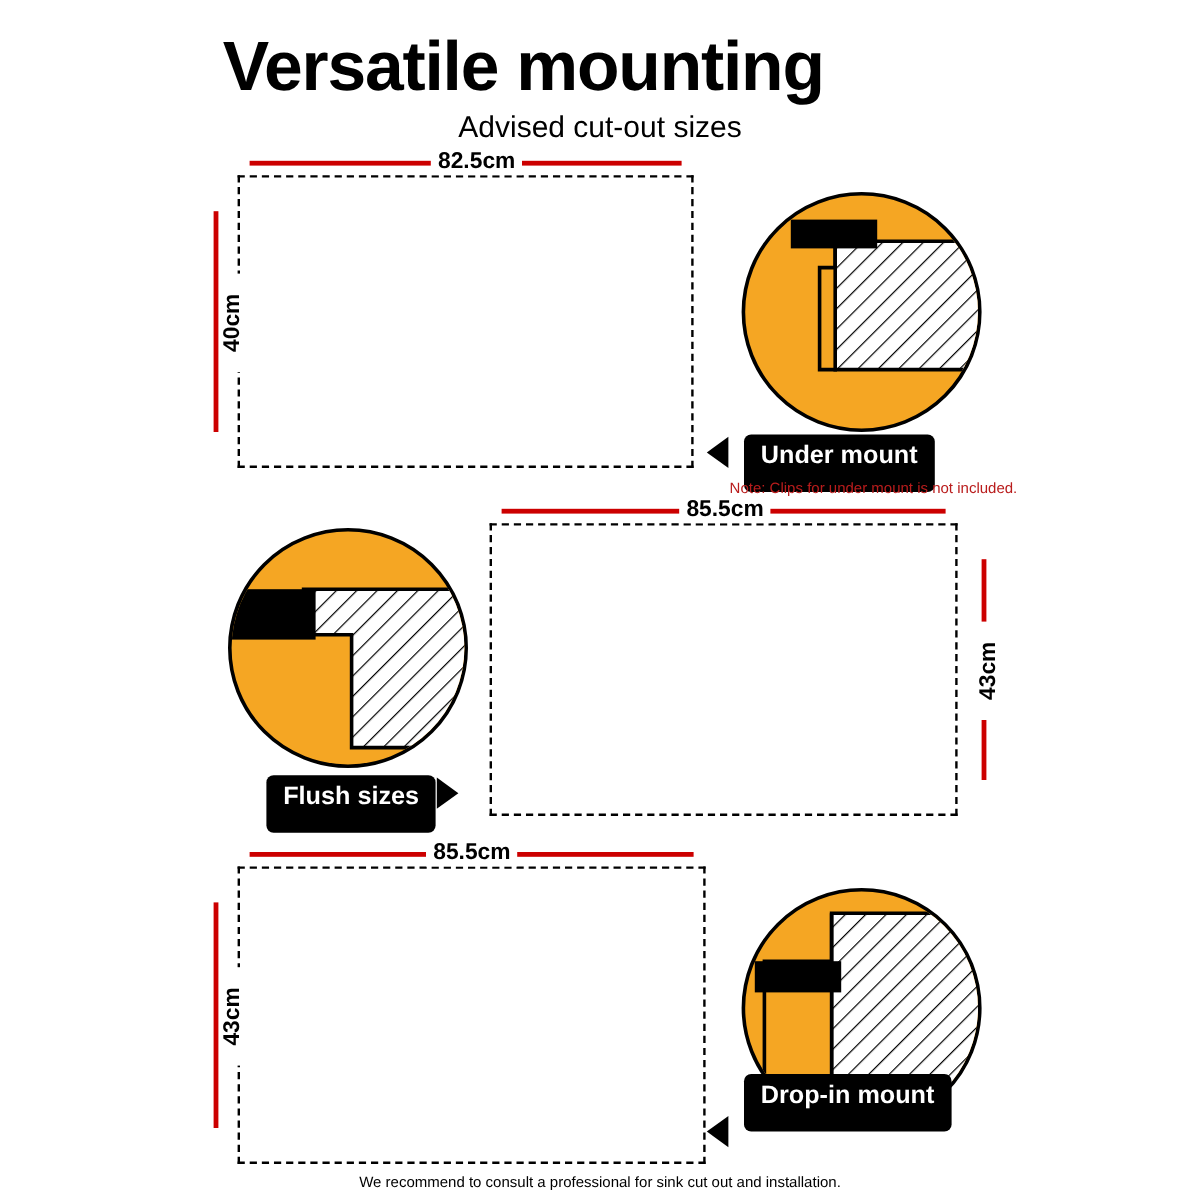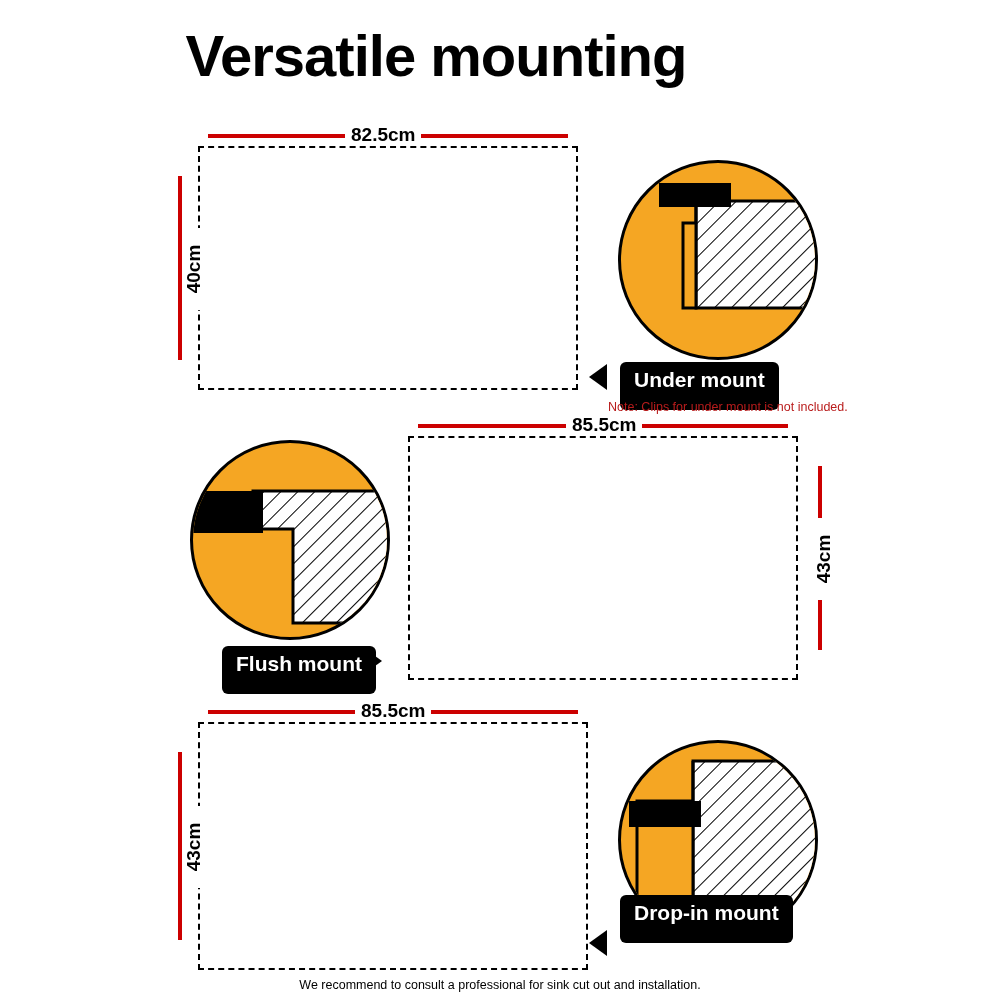--- a/index.html
+++ b/index.html
@@ -128,27 +128,28 @@
     text-align: center;
     font-size: 12.5px;
   }
 </style>
 </head>
 <body>
 
 <div class="stage">
 
   <div class="title">Versatile mounting</div>
+  <div class="subtitle">Advised cut-out sizes</div>
 
   <div>
 
     <div class="cutout" style="left:198px; top:146px; width:380px; height:244px;"></div>
 
     <div class="dim-h" style="left:208px; top:134px; width:360px;"></div>
-    <div class="dim-label" style="left:345px; top:124px;">82.5cm</div>
+    <div class="dim-label" style="left:359px; top:124px;">82.5cm</div>
 
     <div class="dim-v" style="left:178px; top:176px; height:184px;"></div>
     <div class="dim-label vert" style="left:153px; top:258px; width:70px; text-align:center;">40cm</div>
 
     <div class="circle" style="left:618px; top:160px; width:200px; height:200px;">
       <svg width="200" height="200" viewBox="0 0 200 200">
         <defs>
           <pattern id="hatchA" width="12" height="12" patternTransform="rotate(45)" patternUnits="userSpaceOnUse">
             <rect width="12" height="12" fill="#ffffff"></rect>
             <line x1="0" y1="0" x2="0" y2="12" stroke="#000000" stroke-width="2"></line>
@@ -187,21 +188,21 @@
             <line x1="0" y1="0" x2="0" y2="12" stroke="#000000" stroke-width="2"></line>
           </pattern>
         </defs>
 
         <path d="M60 48 L200 48 L200 180 L100 180 L100 86 L60 86 Z" fill="url(#hatchB)" stroke="#000000" stroke-width="3"></path>
 
         <rect x="0" y="48" width="70" height="42" fill="#000000"></rect>
       </svg>
     </div>
 
-    <div class="callout" style="left:222px; top:646px;">Flush mount</div>
+    <div class="callout" style="left:222px; top:646px;">Flush sizes</div>
     <div class="arrow right" style="left:364px; top:648px;"></div>
   </div>
 
   <div>
 
     <div class="cutout" style="left:198px; top:722px; width:390px; height:248px;"></div>
 
     <div class="dim-h" style="left:208px; top:710px; width:370px;"></div>
     <div class="dim-label" style="left:355px; top:700px;">85.5cm</div>
 

